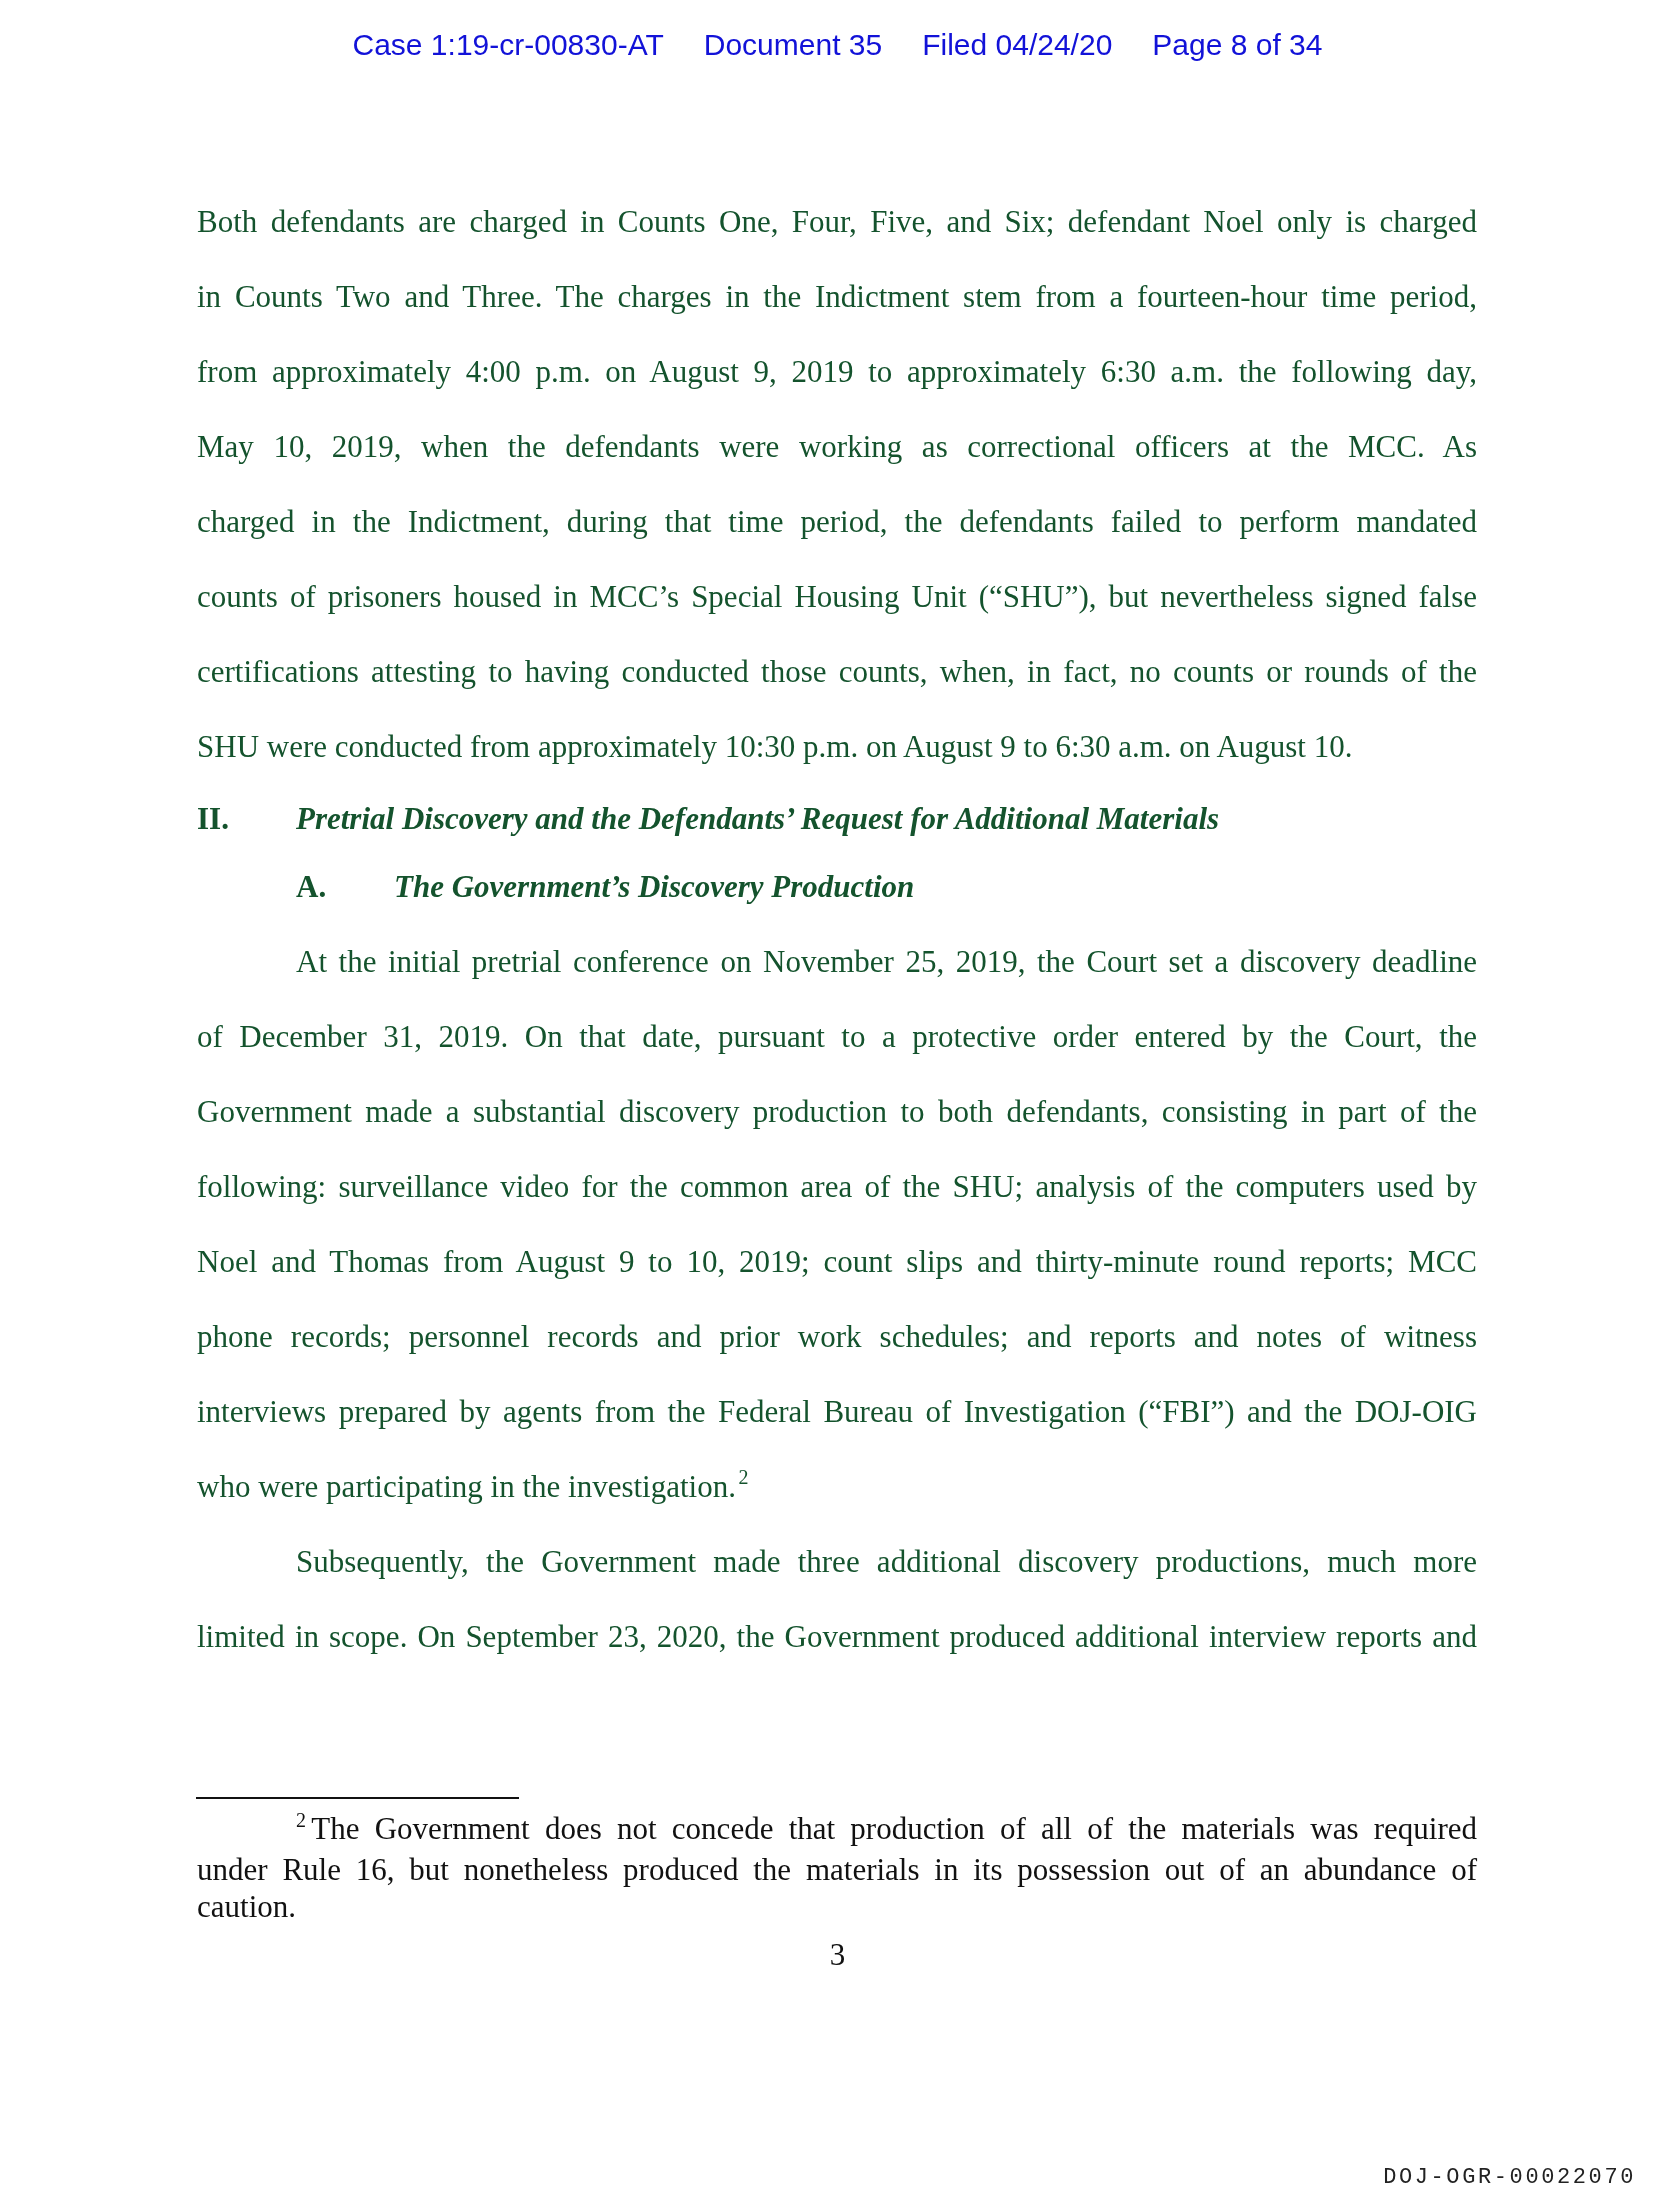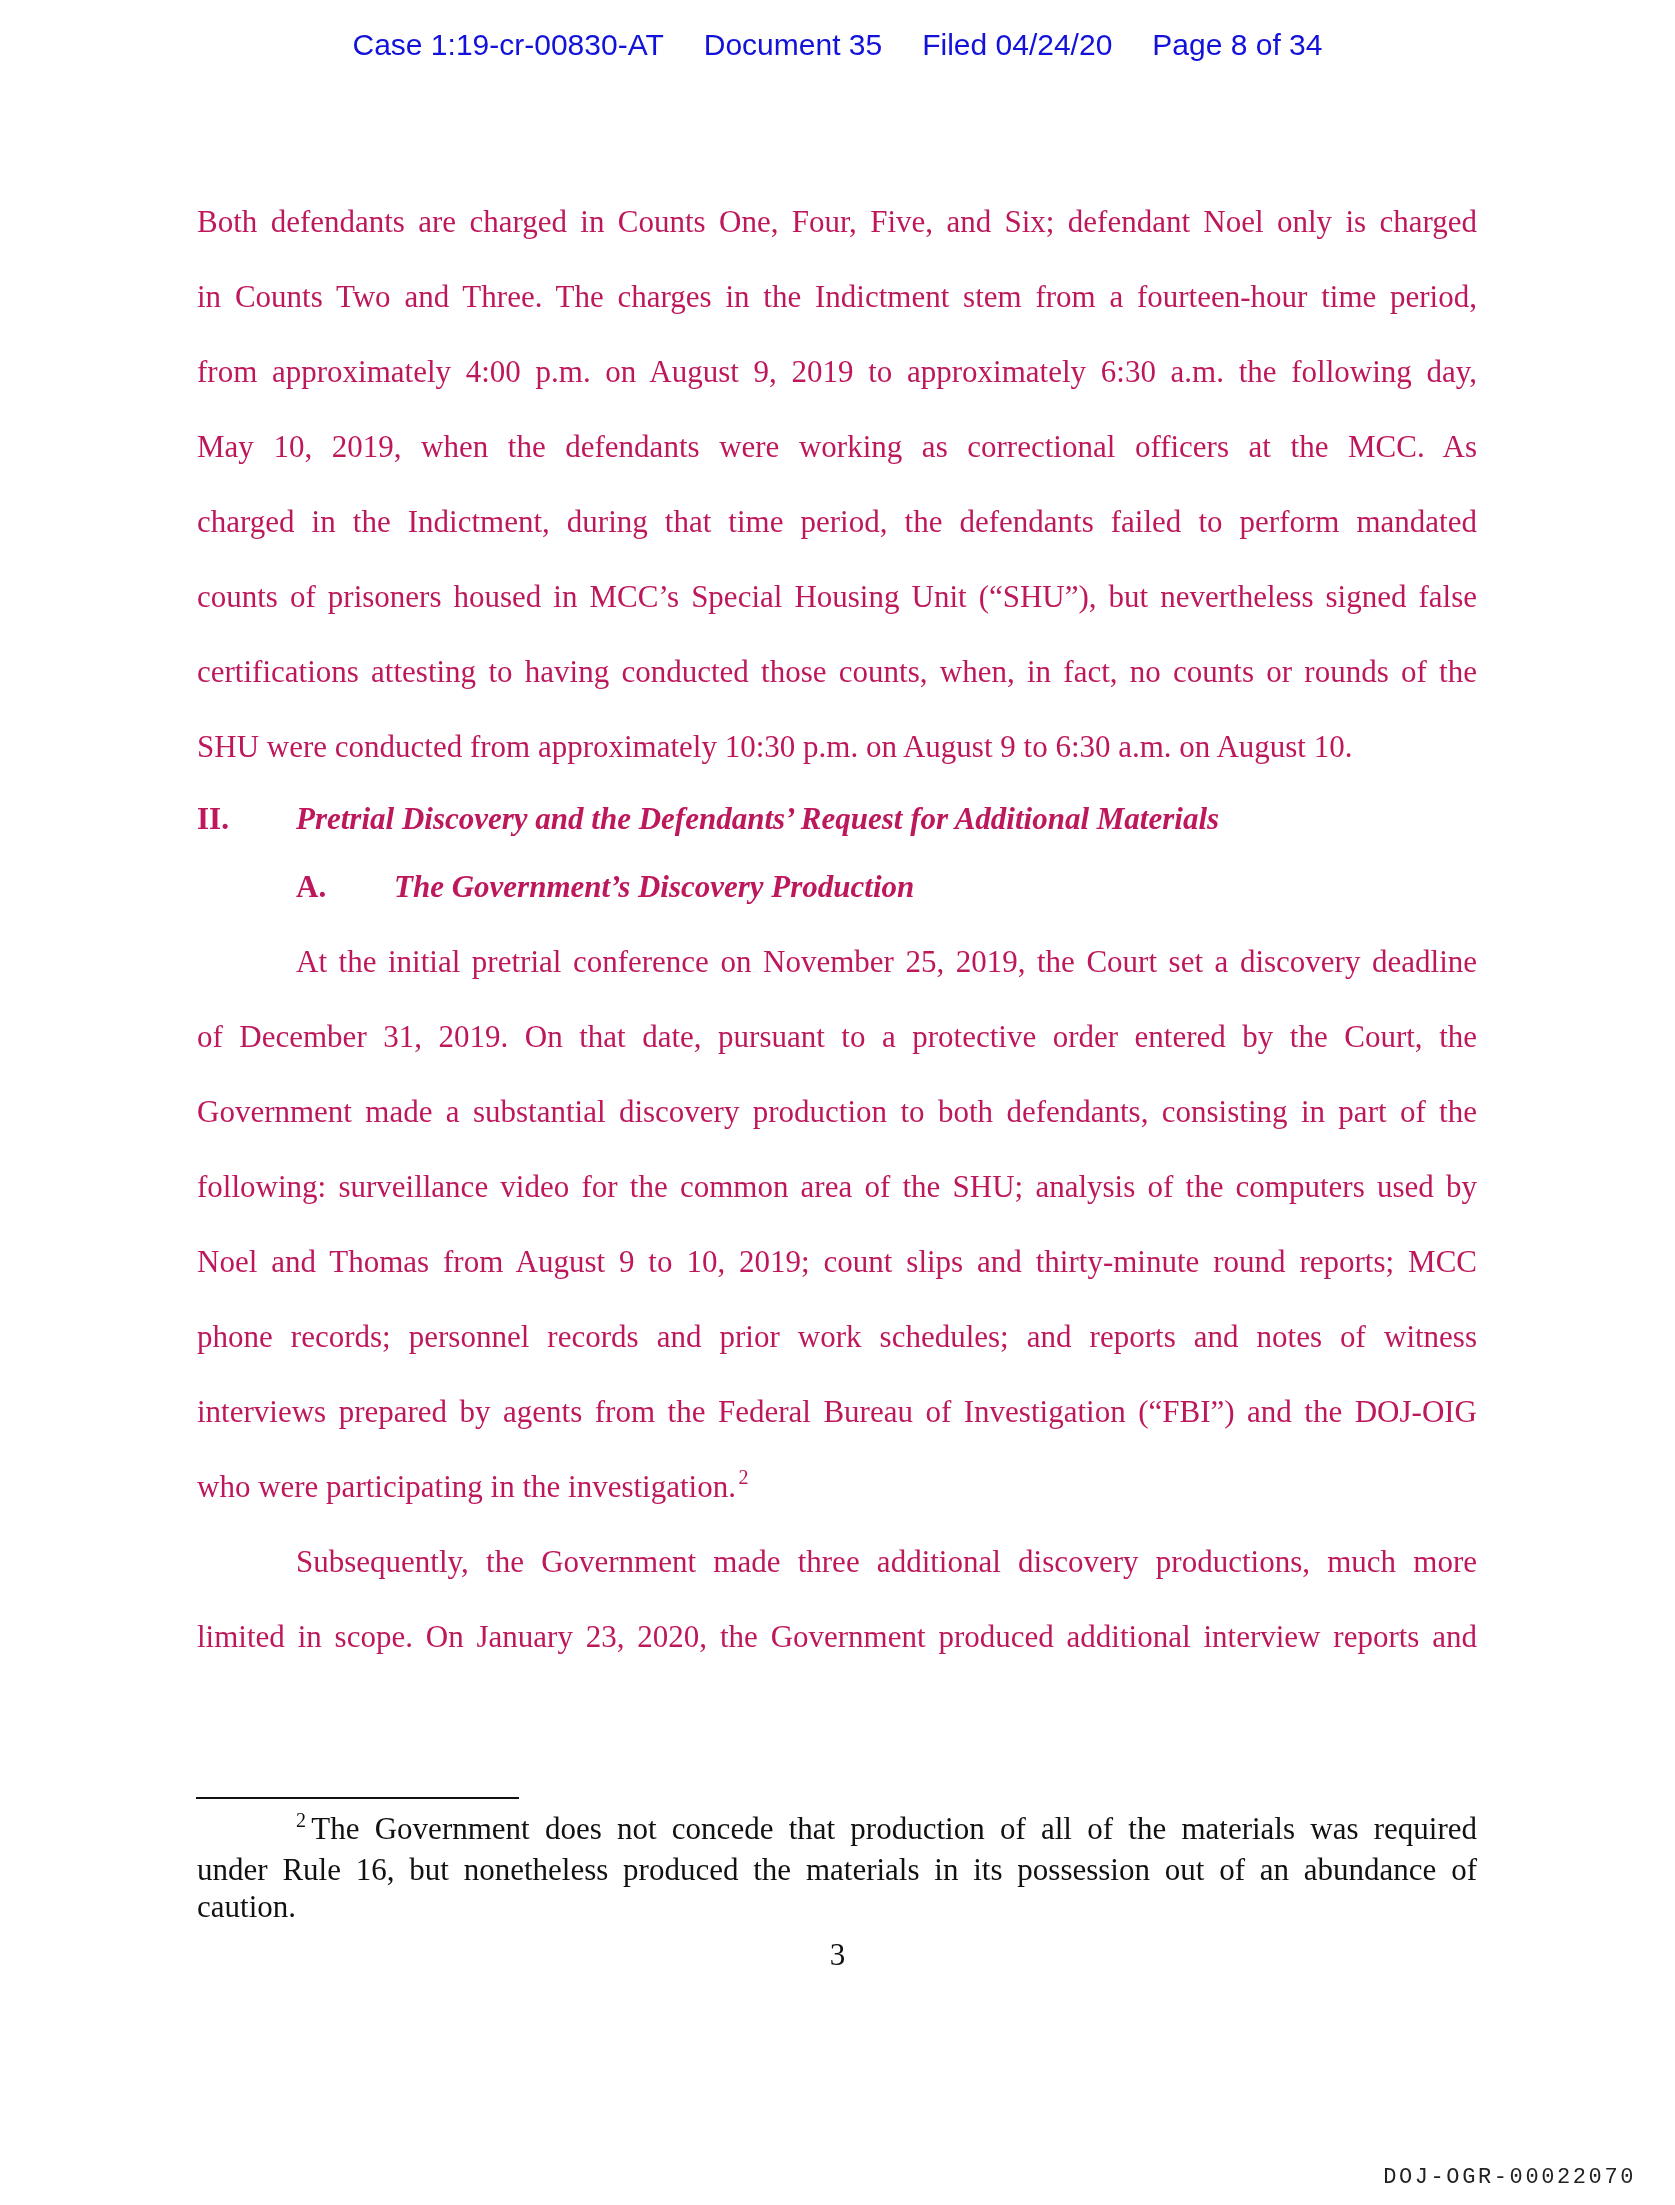--- a/index.html
+++ b/index.html
@@ -8,21 +8,21 @@
 
   .ecf-header {
     position: absolute; top: 28px; left: 0; width: 1675px; text-align: center;
     font-family: "Liberation Sans", sans-serif; font-size: 30px; color: #1212d8;
     letter-spacing: 0px; white-space: pre;
   }
   .ecf-header span { display: inline-block; margin: 0 20px; }
 
   .body {
     position: absolute; left: 197px; top: 184px; width: 1280px;
-    font-family: "Liberation Serif", serif; font-size: 31px; color: #be185d;
+    font-family: "Liberation Serif", serif; font-size: 31px; color: #14532d;
   }
   .para { margin: 0; line-height: 75px; text-align: justify; text-align-last: left; }
   .line { display: block; text-align: justify; text-align-last: justify; height: 75px; white-space: nowrap; }
   .line.end { text-align-last: left; }
   .line.indent { padding-left: 99px; }
 
   .heading-row { height: 70px; line-height: 70px; position: relative; font-weight: bold; }
   .heading-row .num { position: absolute; left: 0; }
   .heading-row .title { position: absolute; left: 99px; font-style: italic; }
   .subheading-row { height: 70px; line-height: 66px; position: relative; font-weight: bold; }
@@ -86,21 +86,21 @@
       <span class="line">Government made a substantial discovery production to both defendants, consisting in part of the</span>
       <span class="line">following: surveillance video for the common area of the SHU; analysis of the computers used by</span>
       <span class="line">Noel and Thomas from August 9 to 10, 2019; count slips and thirty-minute round reports; MCC</span>
       <span class="line">phone records; personnel records and prior work schedules; and reports and notes of witness</span>
       <span class="line">interviews prepared by agents from the Federal Bureau of Investigation (“FBI”) and the DOJ-OIG</span>
       <span class="line end"><span>who were participating in the investigation.</span><sup class="fnref">2</sup></span>
     </div>
 
     <div class="para">
       <span class="line indent">Subsequently, the Government made three additional discovery productions, much more</span>
-      <span class="line">limited in scope.  On January 23, 2020, the Government produced additional interview reports and</span>
+      <span class="line">limited in scope.  On September 23, 2020, the Government produced additional interview reports and</span>
     </div>
   </div>
 
   <div class="fn-rule"></div>
 
   <div class="footnote">
     <span class="fline first"><sup>2</sup><span>The Government does not concede that production of all of the materials was required</span></span>
     <span class="fline">under Rule 16, but nonetheless produced the materials in its possession out of an abundance of</span>
     <span class="fline end">caution.</span>
   </div>

